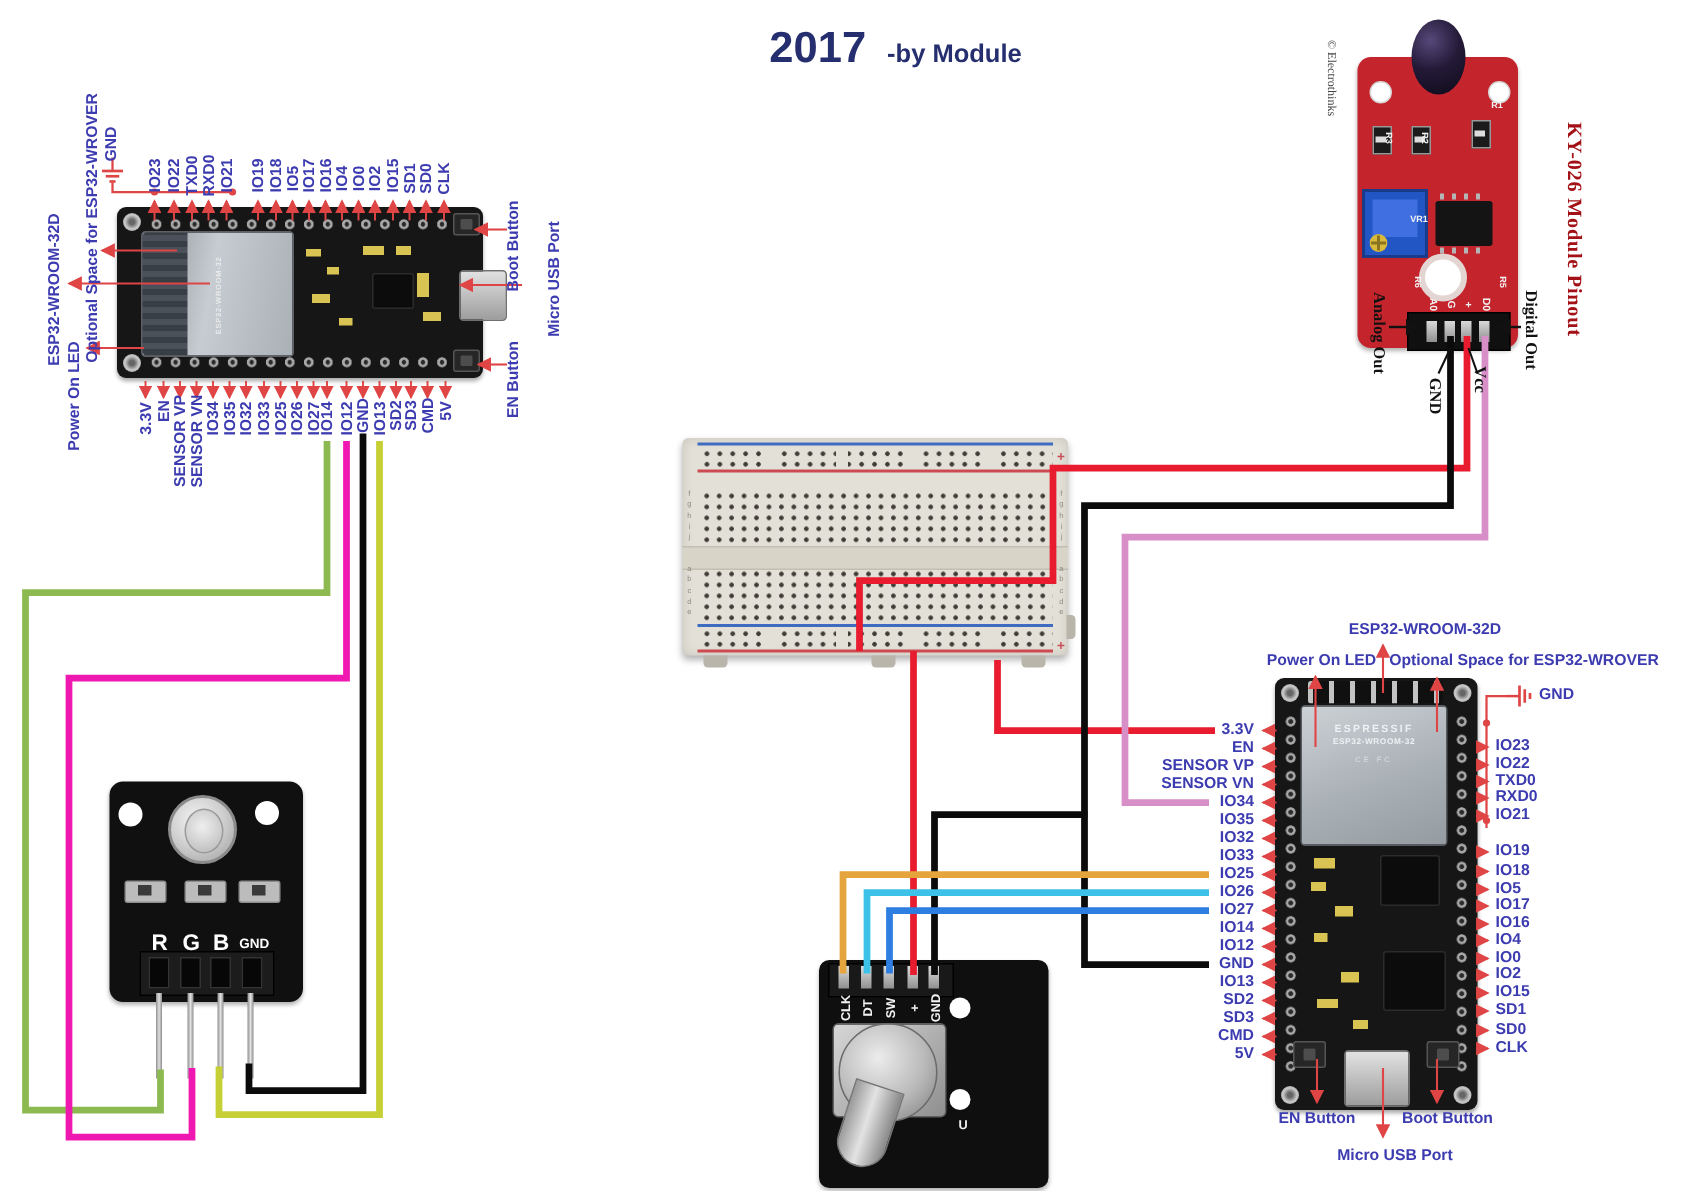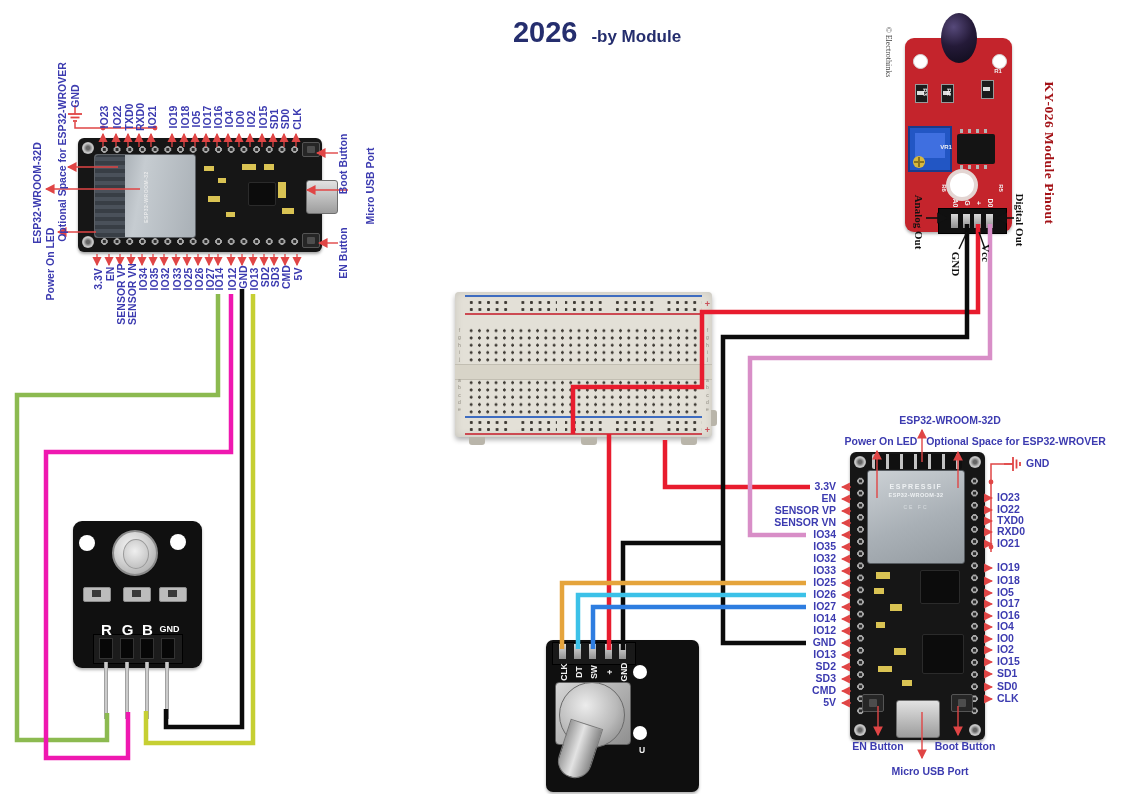--- a/index.html
+++ b/index.html
@@ -108,21 +108,21 @@
         background:linear-gradient(90deg,#9a9a9a,#e3e3e3 45%,#878787);border:1px solid #777;box-sizing:border-box;}
   .encb .whole{position:absolute;left:87px;width:14px;height:14px;border-radius:50%;background:#fff;}
 </style>
 </head>
 <body>
 
 <div id="stage">
 
   <div class="title">
     <div class="t3">
-      <span class="yr">2026</span>
+      <span class="yr">2017</span>
       <span class="by">-by Module</span>
     </div>
   </div>
 
   <div class="board" style="left:78px;top:138px;width:244px;height:114px;">
     <div class="chole" style="left:4px;top:4px;"></div>
     <div class="chole" style="right:4px;top:4px;"></div>
     <div class="chole" style="left:4px;bottom:4px;"></div>
     <div class="chole" style="right:4px;bottom:4px;"></div>
     <div class="pinstrip" style="left:20px;right:20px;top:6px;height:11px;background-size:12.7px 11px;"></div>

